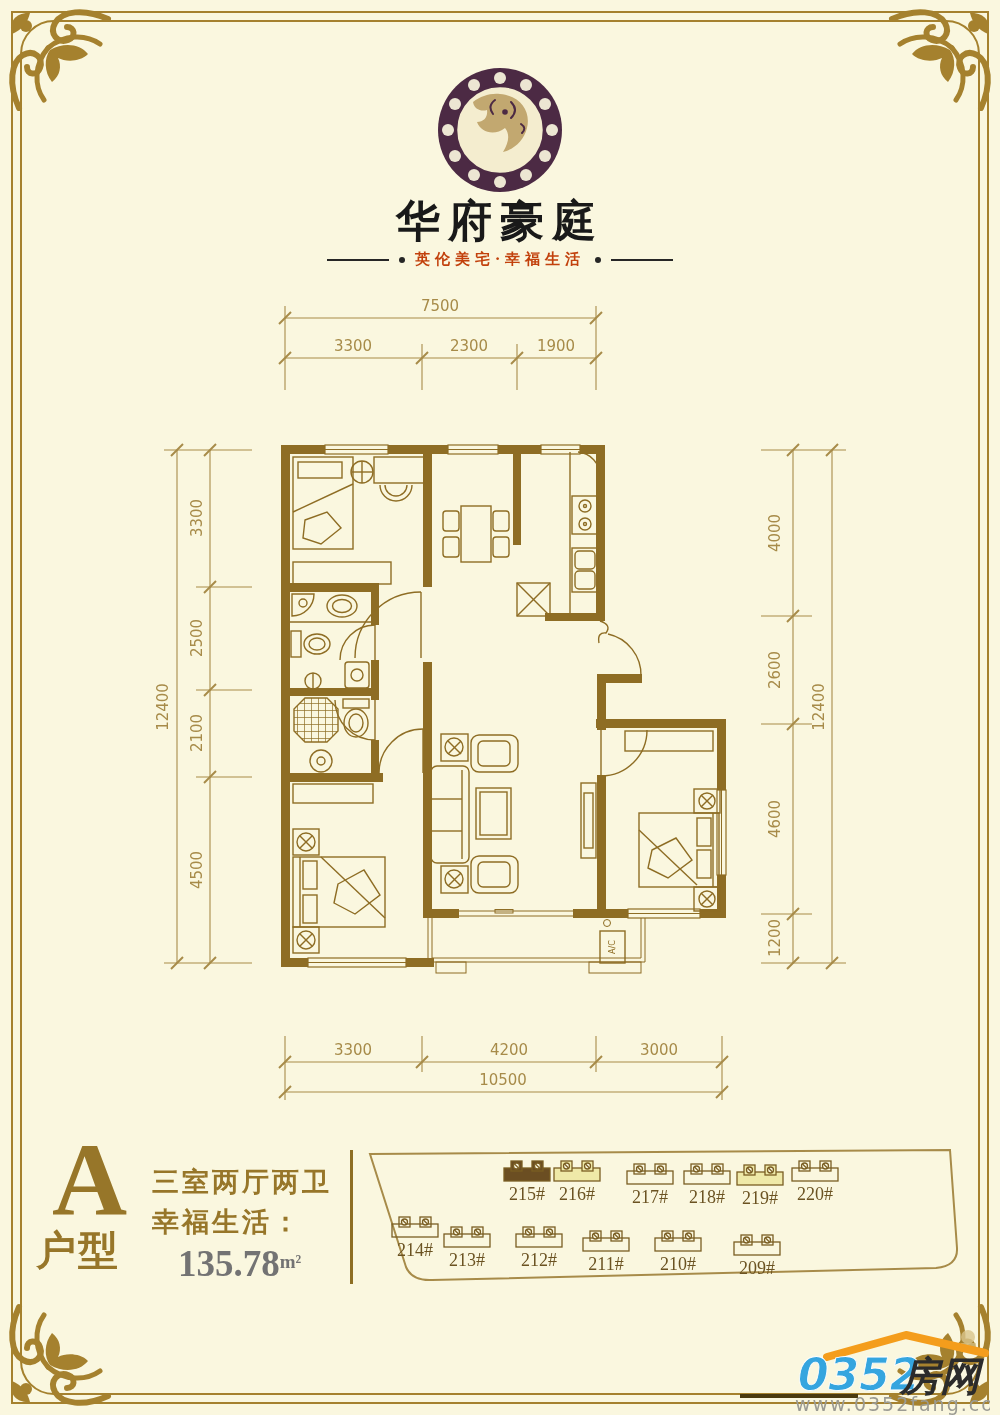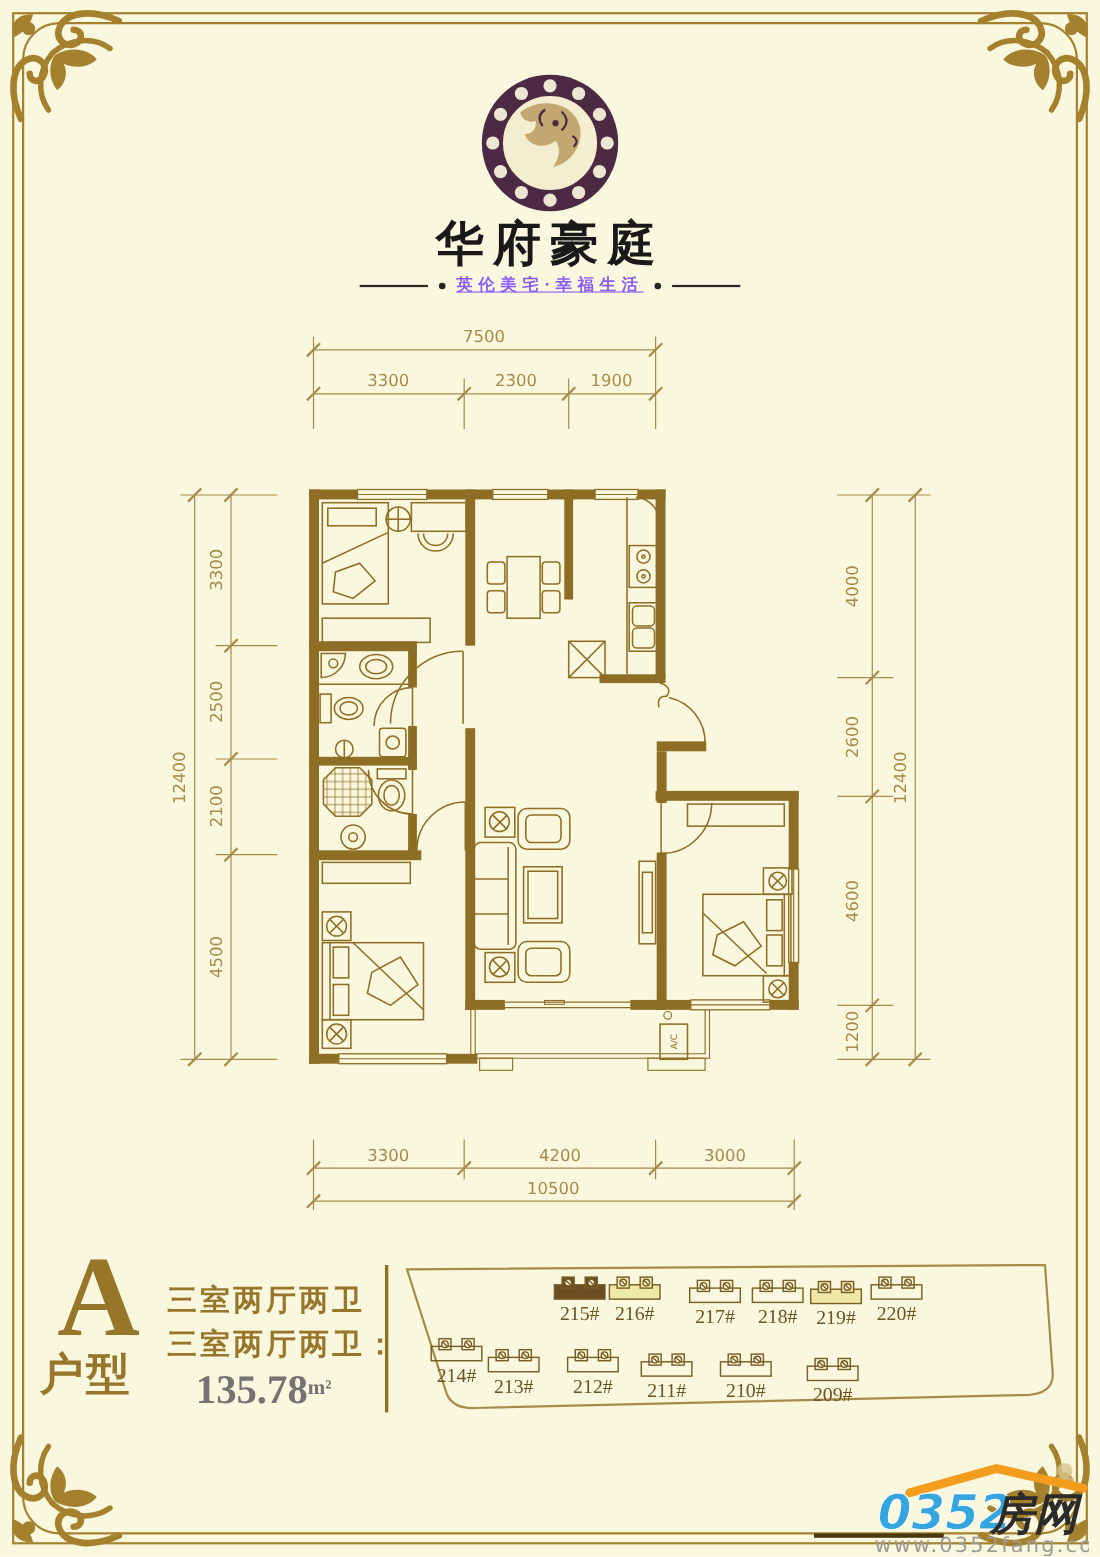--- a/index.html
+++ b/index.html
@@ -12,22 +12,22 @@
   .c-tr{right:4px;top:4px;transform:scaleX(-1);}
   .c-bl{left:4px;bottom:4px;transform:scaleY(-1);}
   .c-br{right:4px;bottom:4px;transform:scale(-1,-1);}
   .emblem{position:absolute;left:425px;top:60px;width:150px;height:150px;}
   .brand{position:absolute;left:0;top:192px;width:100%;text-align:center;margin:0;
          font-family:"DejaVu Serif","Liberation Serif",serif;font-size:44px;font-weight:bold;
          letter-spacing:8px;color:#191919;}
   .tagline-row{position:absolute;left:0;top:250px;width:100%;display:flex;align-items:center;justify-content:center;gap:10px;}
   .tag-line{width:62px;height:2px;background:#262626;}
   .tag-dot{width:6px;height:6px;border-radius:50%;background:#262626;}
-  .tagline{font-size:15px;font-weight:bold;letter-spacing:5px;color:#8b5cf6;
-           font-family:"DejaVu Serif","Liberation Serif",serif;text-decoration:underline;}
+  .tagline{font-size:15px;font-weight:bold;letter-spacing:5px;color:#c2410c;
+           font-family:"DejaVu Serif","Liberation Serif",serif;}
   .plan-svg{position:absolute;left:0;top:0;width:1000px;height:1415px;pointer-events:none;}
   .unit-letter{position:absolute;left:52px;top:1128px;margin:0;
          font-family:"Liberation Serif","DejaVu Serif",serif;font-size:104px;font-weight:bold;
          color:#977629;line-height:1;}
   .unit-word{position:absolute;left:36px;top:1230px;font-size:40px;font-weight:bold;color:#977629;
          font-family:"DejaVu Serif","Liberation Serif",serif;letter-spacing:2px;line-height:1;}
   .unit-rooms{position:absolute;left:152px;top:1164px;font-size:27px;font-weight:bold;color:#977629;
          letter-spacing:3px;font-family:Liberation Serif, serif;}
   .unit-arealabel{position:absolute;left:152px;top:1204px;font-size:27px;font-weight:bold;color:#977629;
          letter-spacing:3px;font-family:"DejaVu Serif","Liberation Serif",serif;}
@@ -415,21 +415,21 @@
       <rect x="697" y="818" width="14" height="28"></rect>
         <rect x="697" y="850" width="14" height="28"></rect>
       <line x1="639" y1="830" x2="697" y2="885"></line>
       <polygon points="652,850 676,838 692,860 668,878 648,868"></polygon>
     </g>
   </svg>
 
   <p class="unit-letter">A</p>
   <div class="unit-word">户型</div>
   <div class="unit-rooms">三室两厅两卫</div>
-  <div class="unit-arealabel">三室两厅两卫：</div>
+  <div class="unit-arealabel">幸福生活：</div>
   <div class="unit-areavalue">
     <span class="area-num">135.78</span><span class="area-unit">m²</span>
   </div>
   <div class="unit-divider"></div>
 
   <svg class="siteplan-svg" viewBox="355 1135 615 170">
     <path d="M370,1154 L950,1150 L957,1248 Q958,1266 936,1268 L432,1280 Q412,1281 406,1267 Z" fill="none" stroke="#A78B49" stroke-width="2"></path>
     <g>
       <use href="#bldg" x="503" y="1160" fill="#6B4E22"></use>
       <use href="#bldg" x="553" y="1160" fill="#EFE9A8"></use>

